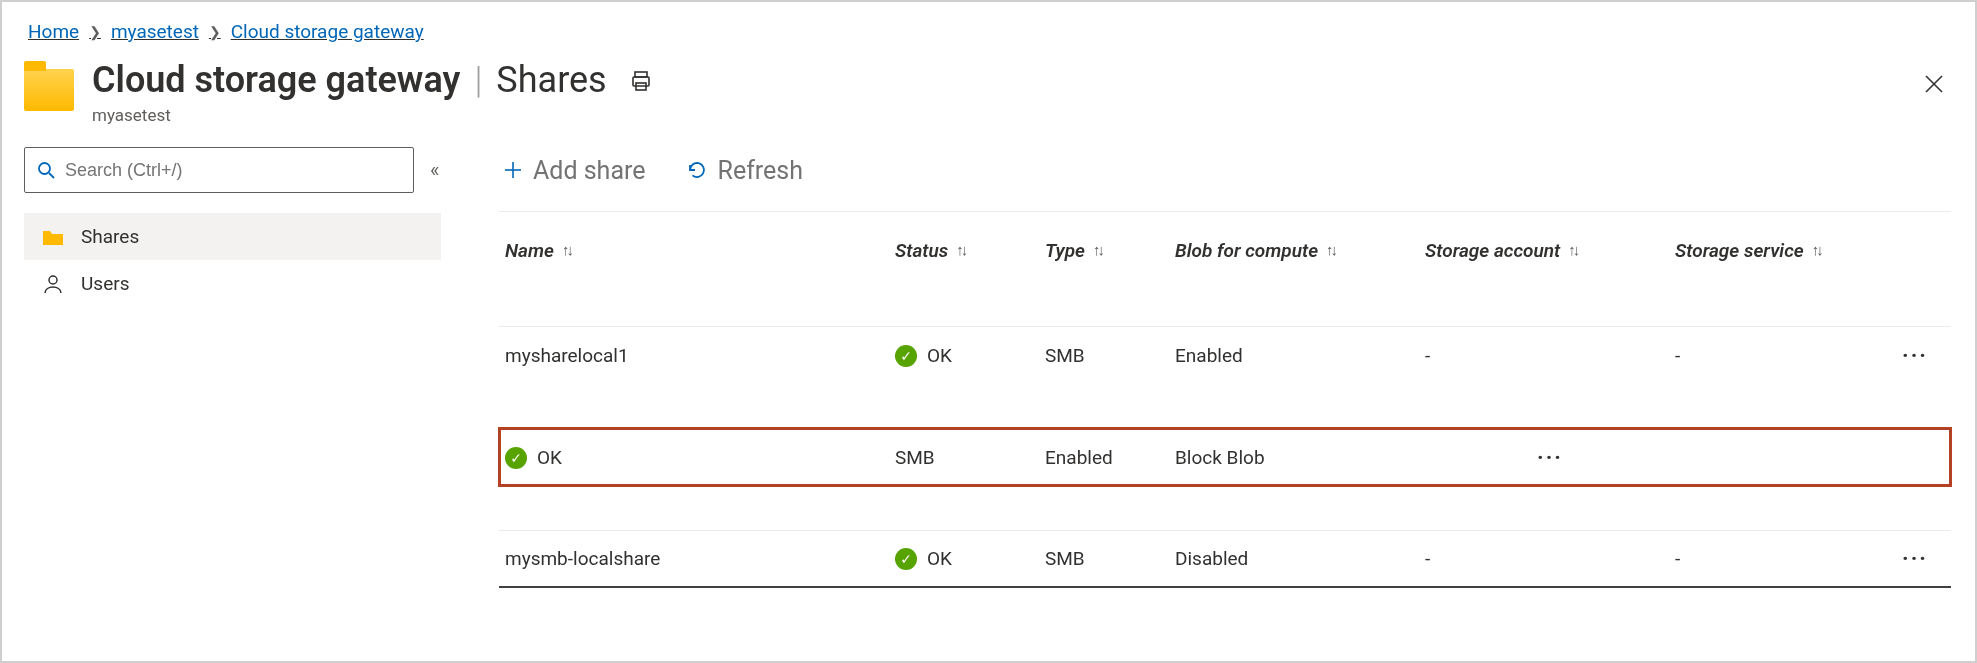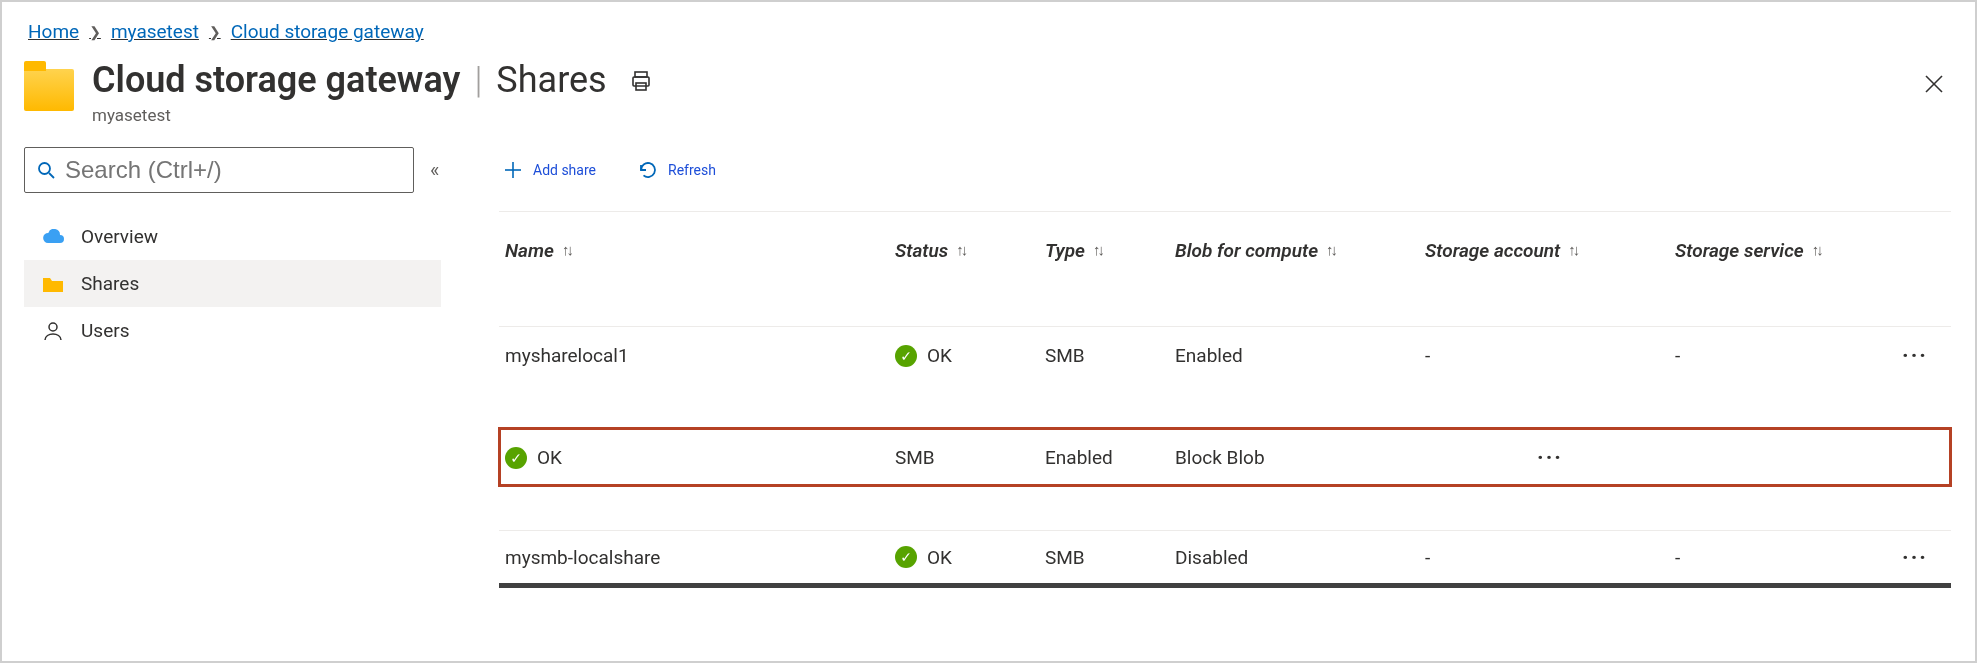--- a/index.html
+++ b/index.html
@@ -61,57 +61,57 @@
   .body { display:flex; }
 
   
   .sidebar { width:460px; padding:0 18px 0 22px; }
   .search-row { display:flex; align-items:center; gap:16px; margin-bottom:20px; }
   .search-box {
     flex:0 0 390px; height:46px; border:1px solid #605e5c; border-radius:2px;
     display:flex; align-items:center; padding:0 12px; gap:10px; color:#605e5c;
   }
   .search-box input {
-    border:none; outline:none; font-size:24px; flex:1; background:transparent; color:#323130;
+    border:none; outline:none; font-size:18px; flex:1; background:transparent; color:#323130;
   }
   .collapse-btn { cursor:pointer; color:#605e5c; font-size:20px; }
 
   .nav { list-style:none; }
   .nav li {
     display:flex; align-items:center; gap:16px;
     padding:12px 14px; font-size:19px; cursor:pointer;
     border-left:3px solid transparent;
   }
   .nav li.active { background:#f3f2f1; }
   .nav li .nav-icon { width:24px; display:flex; justify-content:center; }
 
   
   .main { flex:1; padding:0 24px 0 40px; }
   .toolbar { display:flex; align-items:center; gap:34px; height:46px; margin-bottom:18px; }
   .tool-btn {
-    display:flex; align-items:center; gap:10px; font-size:14px;
-    color:#1d4ed8; cursor:pointer; padding:6px 4px;
+    display:flex; align-items:center; gap:10px; font-size:25px;
+    color:#737373; cursor:pointer; padding:6px 4px;
   }
   .tool-btn .ticon { color:#0067b8; }
   .divider { height:1px; background:#edebe9; margin-bottom:6px; }
 
   
   .thead, .trow {
     display:grid;
     grid-template-columns: 390px 150px 130px 250px 250px 210px 60px;
     align-items:center;
     padding: 0 6px;
   }
   .thead { height:64px; font-weight:600; font-size:19px; }
   .thead .col { display:flex; align-items:center; gap:8px; cursor:pointer;font-style:italic; }
   .sort { color:#605e5c; font-size:15px; letter-spacing:-3px; }
   .trow {
     height:58px; border-top:1px solid #edebe9; font-size:19px;margin-top:44px;
   }
-  .trow:last-child { border-bottom:5px solid #404040; }
+  .trow:last-child { border-bottom:2px solid #404040; }
   .trow.highlight { outline:3px solid #b54124; outline-offset:-2px; }
   .status-cell { display:flex; align-items:center; gap:10px; }
   .ok-icon {
     width:22px; height:22px; border-radius:50%; background:#57a300;
     display:flex; align-items:center; justify-content:center; color:#fff; font-size:14px;
   }
   .more { cursor:pointer; color:#323130; font-size:22px; letter-spacing:2px; text-align:center; font-weight:700; }
 
   
   svg { display:block; }
@@ -162,28 +162,20 @@
             <line x1="12" y1="12" x2="17" y2="17"></line>
         </svg>
         <input placeholder="Search (Ctrl+/)" style="">
       </div>
       <span class="collapse-btn">
         <span>«</span>
       </span>
     </div>
 
     <ul class="nav">
-      <li>
-        <span class="nav-icon">
-          <svg width="22" height="16" viewBox="0 0 22 16">
-              <path d="M6 14a5 5 0 0 1 .3-10A6 6 0 0 1 18 6a4 4 0 0 1 0 8Z" fill="#3aa0f3"></path>
-            </svg>
-        </span>
-        <span>Overview</span>
-      </li>
       <li class="active">
         <span class="nav-icon">
           <svg width="22" height="18" viewBox="0 0 22 18">
               <path d="M1 3h7l2 3h11v11H1Z" fill="#ffb900"></path>
             </svg>
         </span>
         <span>Shares</span>
       </li>
       <li>
         <span class="nav-icon">

